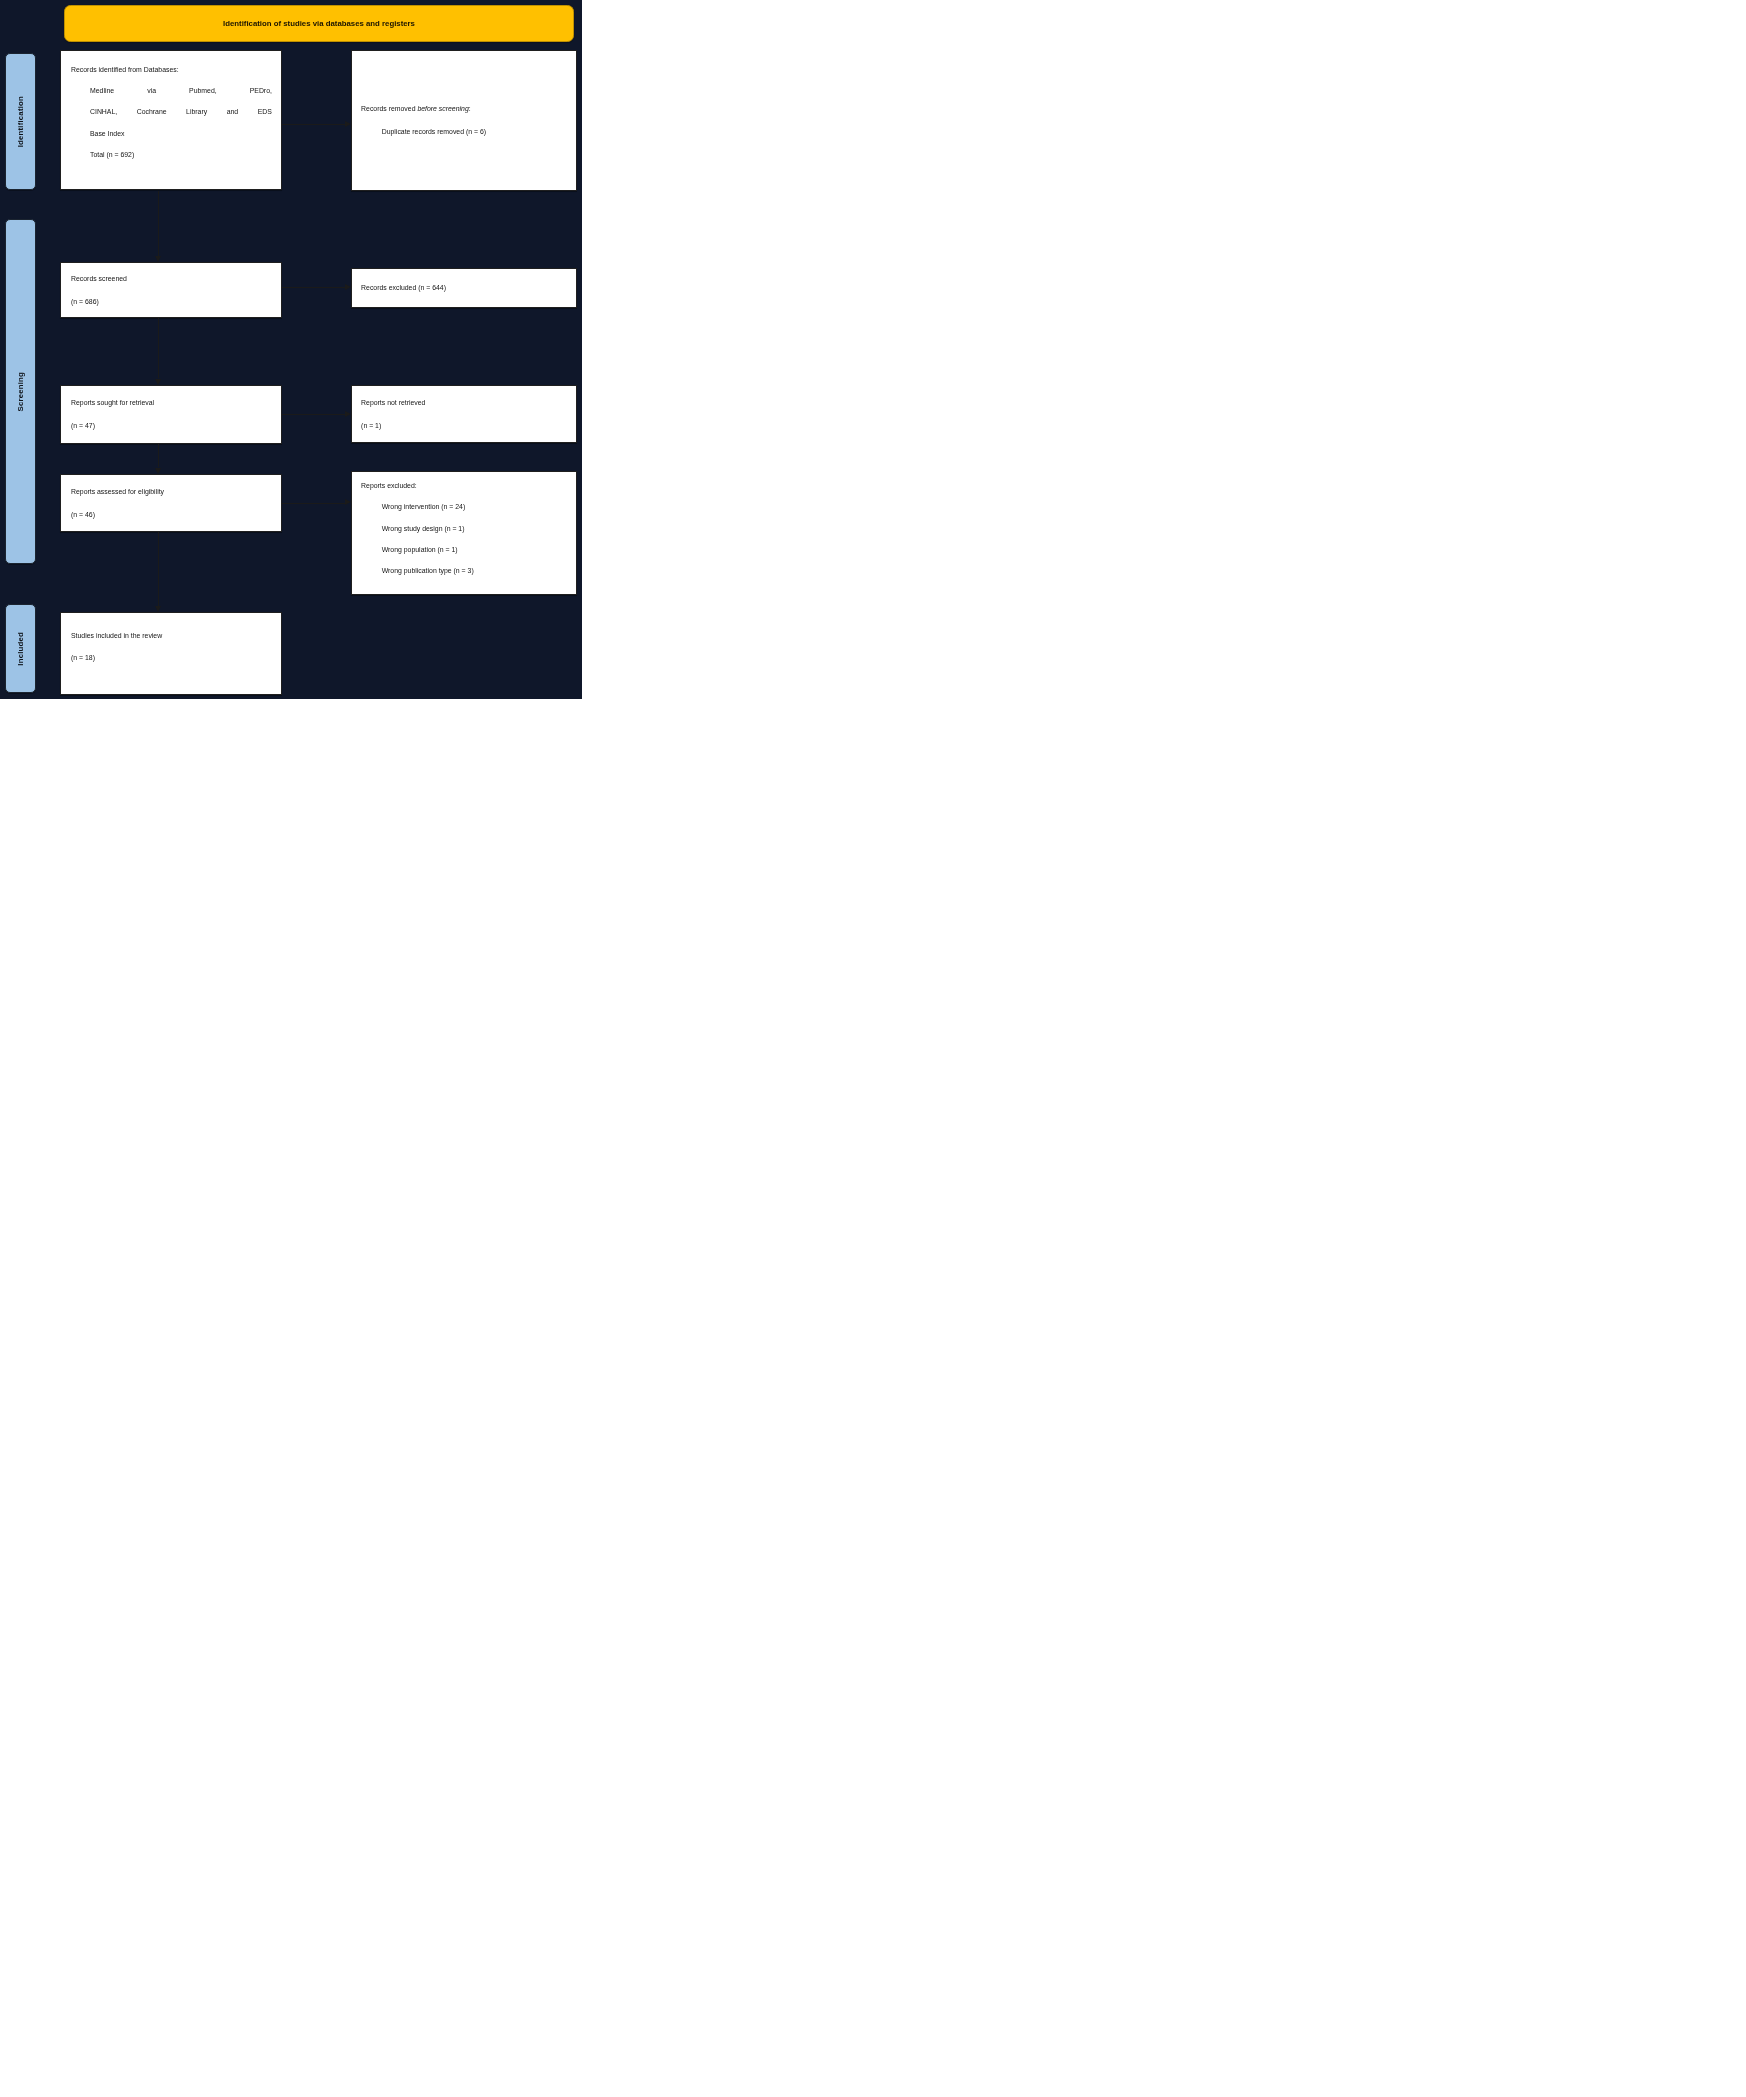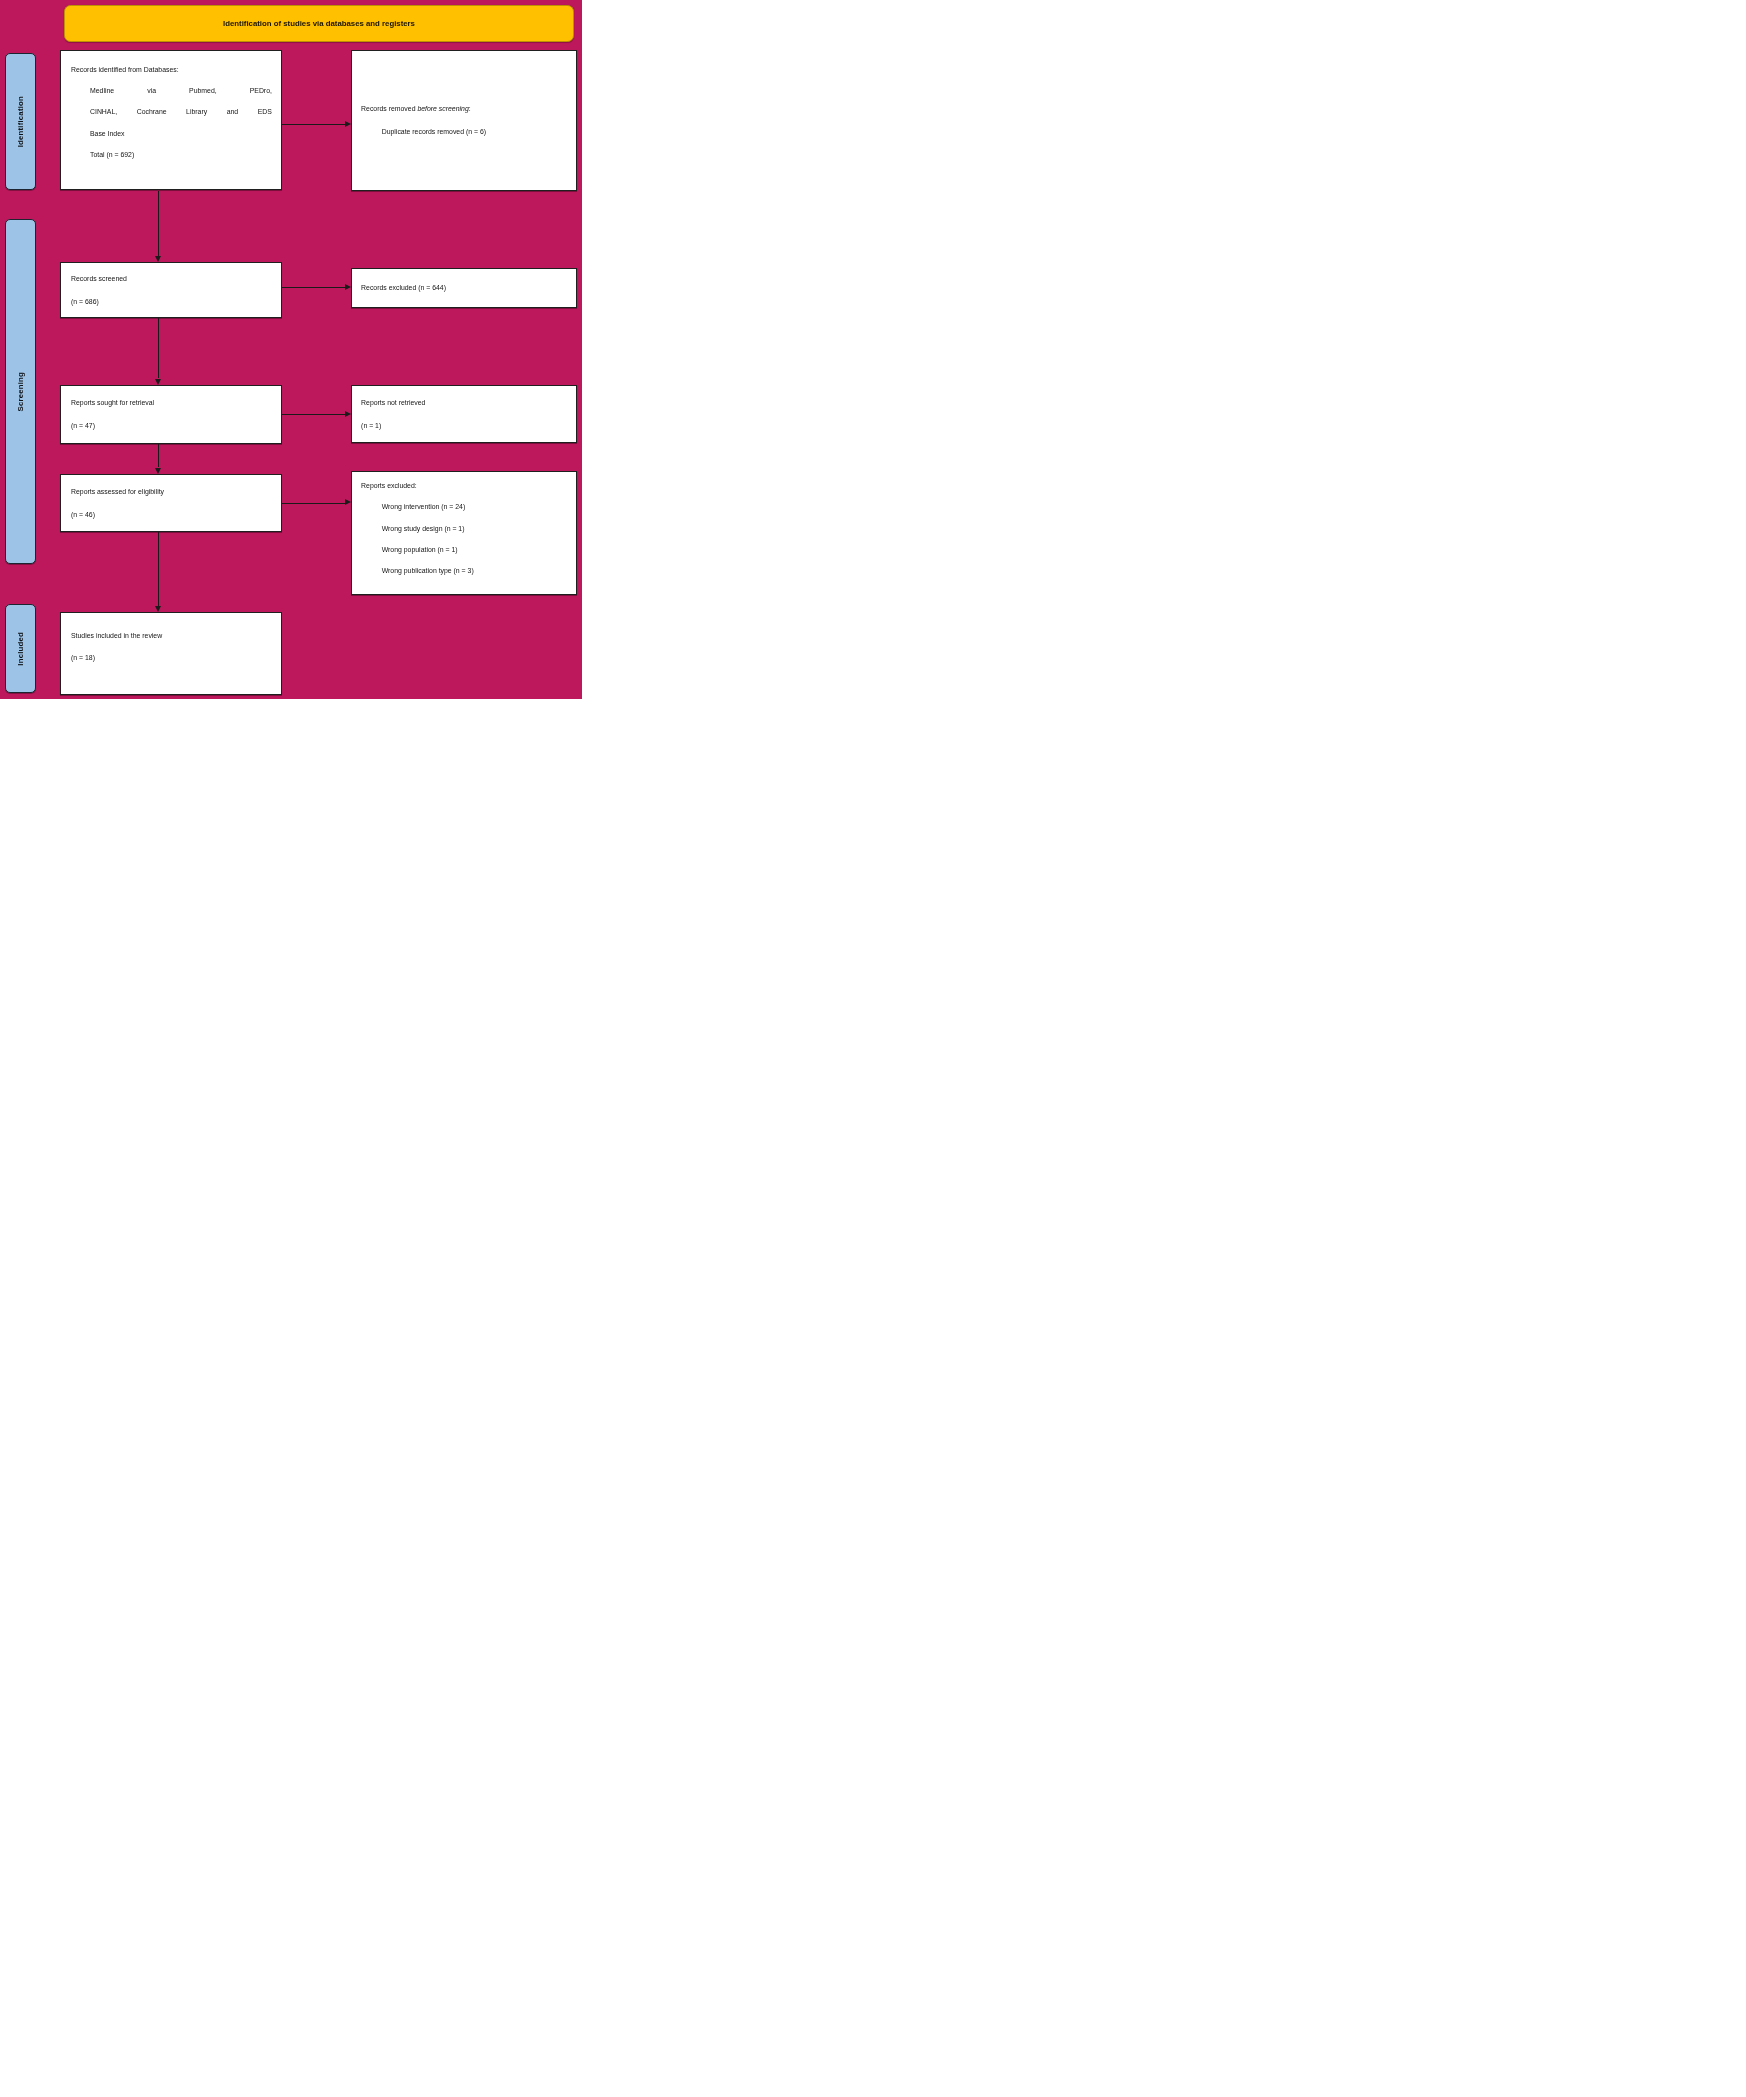--- a/index.html
+++ b/index.html
@@ -8,21 +8,21 @@
     background: #ffffff;
   }
   body {
     font-family: "Liberation Sans", sans-serif;
     color: #141414;
   }
   #canvas {
     position: relative;
     width: 582px;
     height: 699px;
-    background: #be185d;
+    background: #0f172a;
     overflow: hidden;
   }
 
   
   .banner {
     position: absolute;
     left: 64px; top: 4.6px;
     width: 510px; height: 37px;
     background: #FFC000;
     border: 0.9px solid #BF9000;

